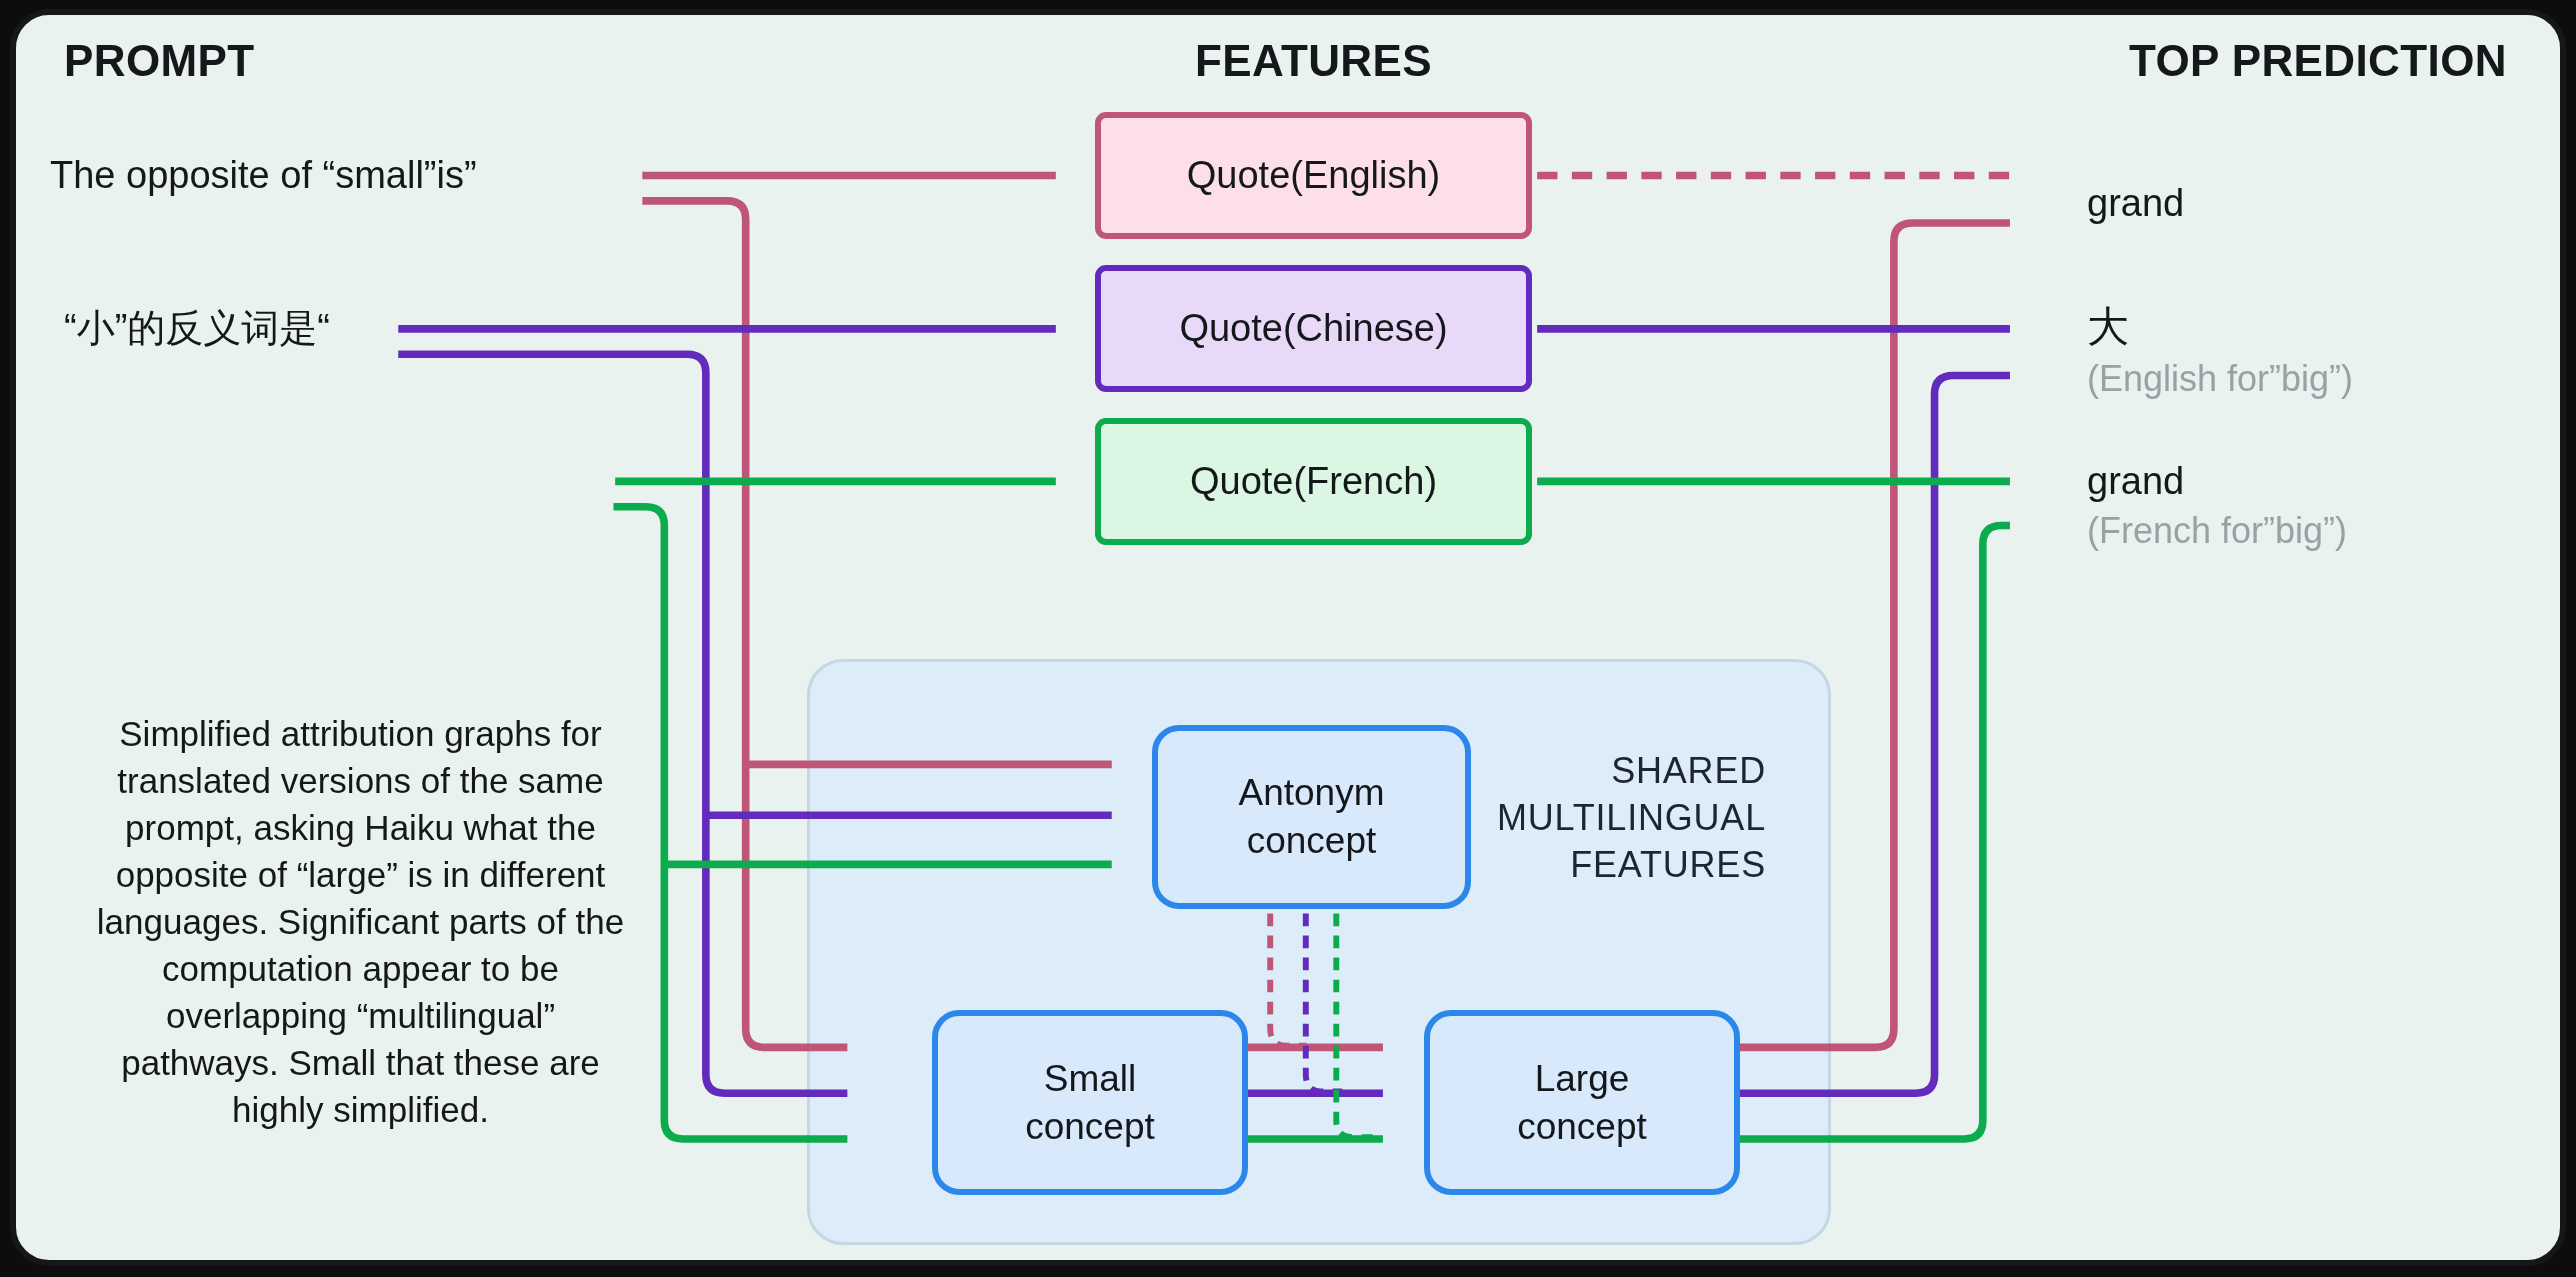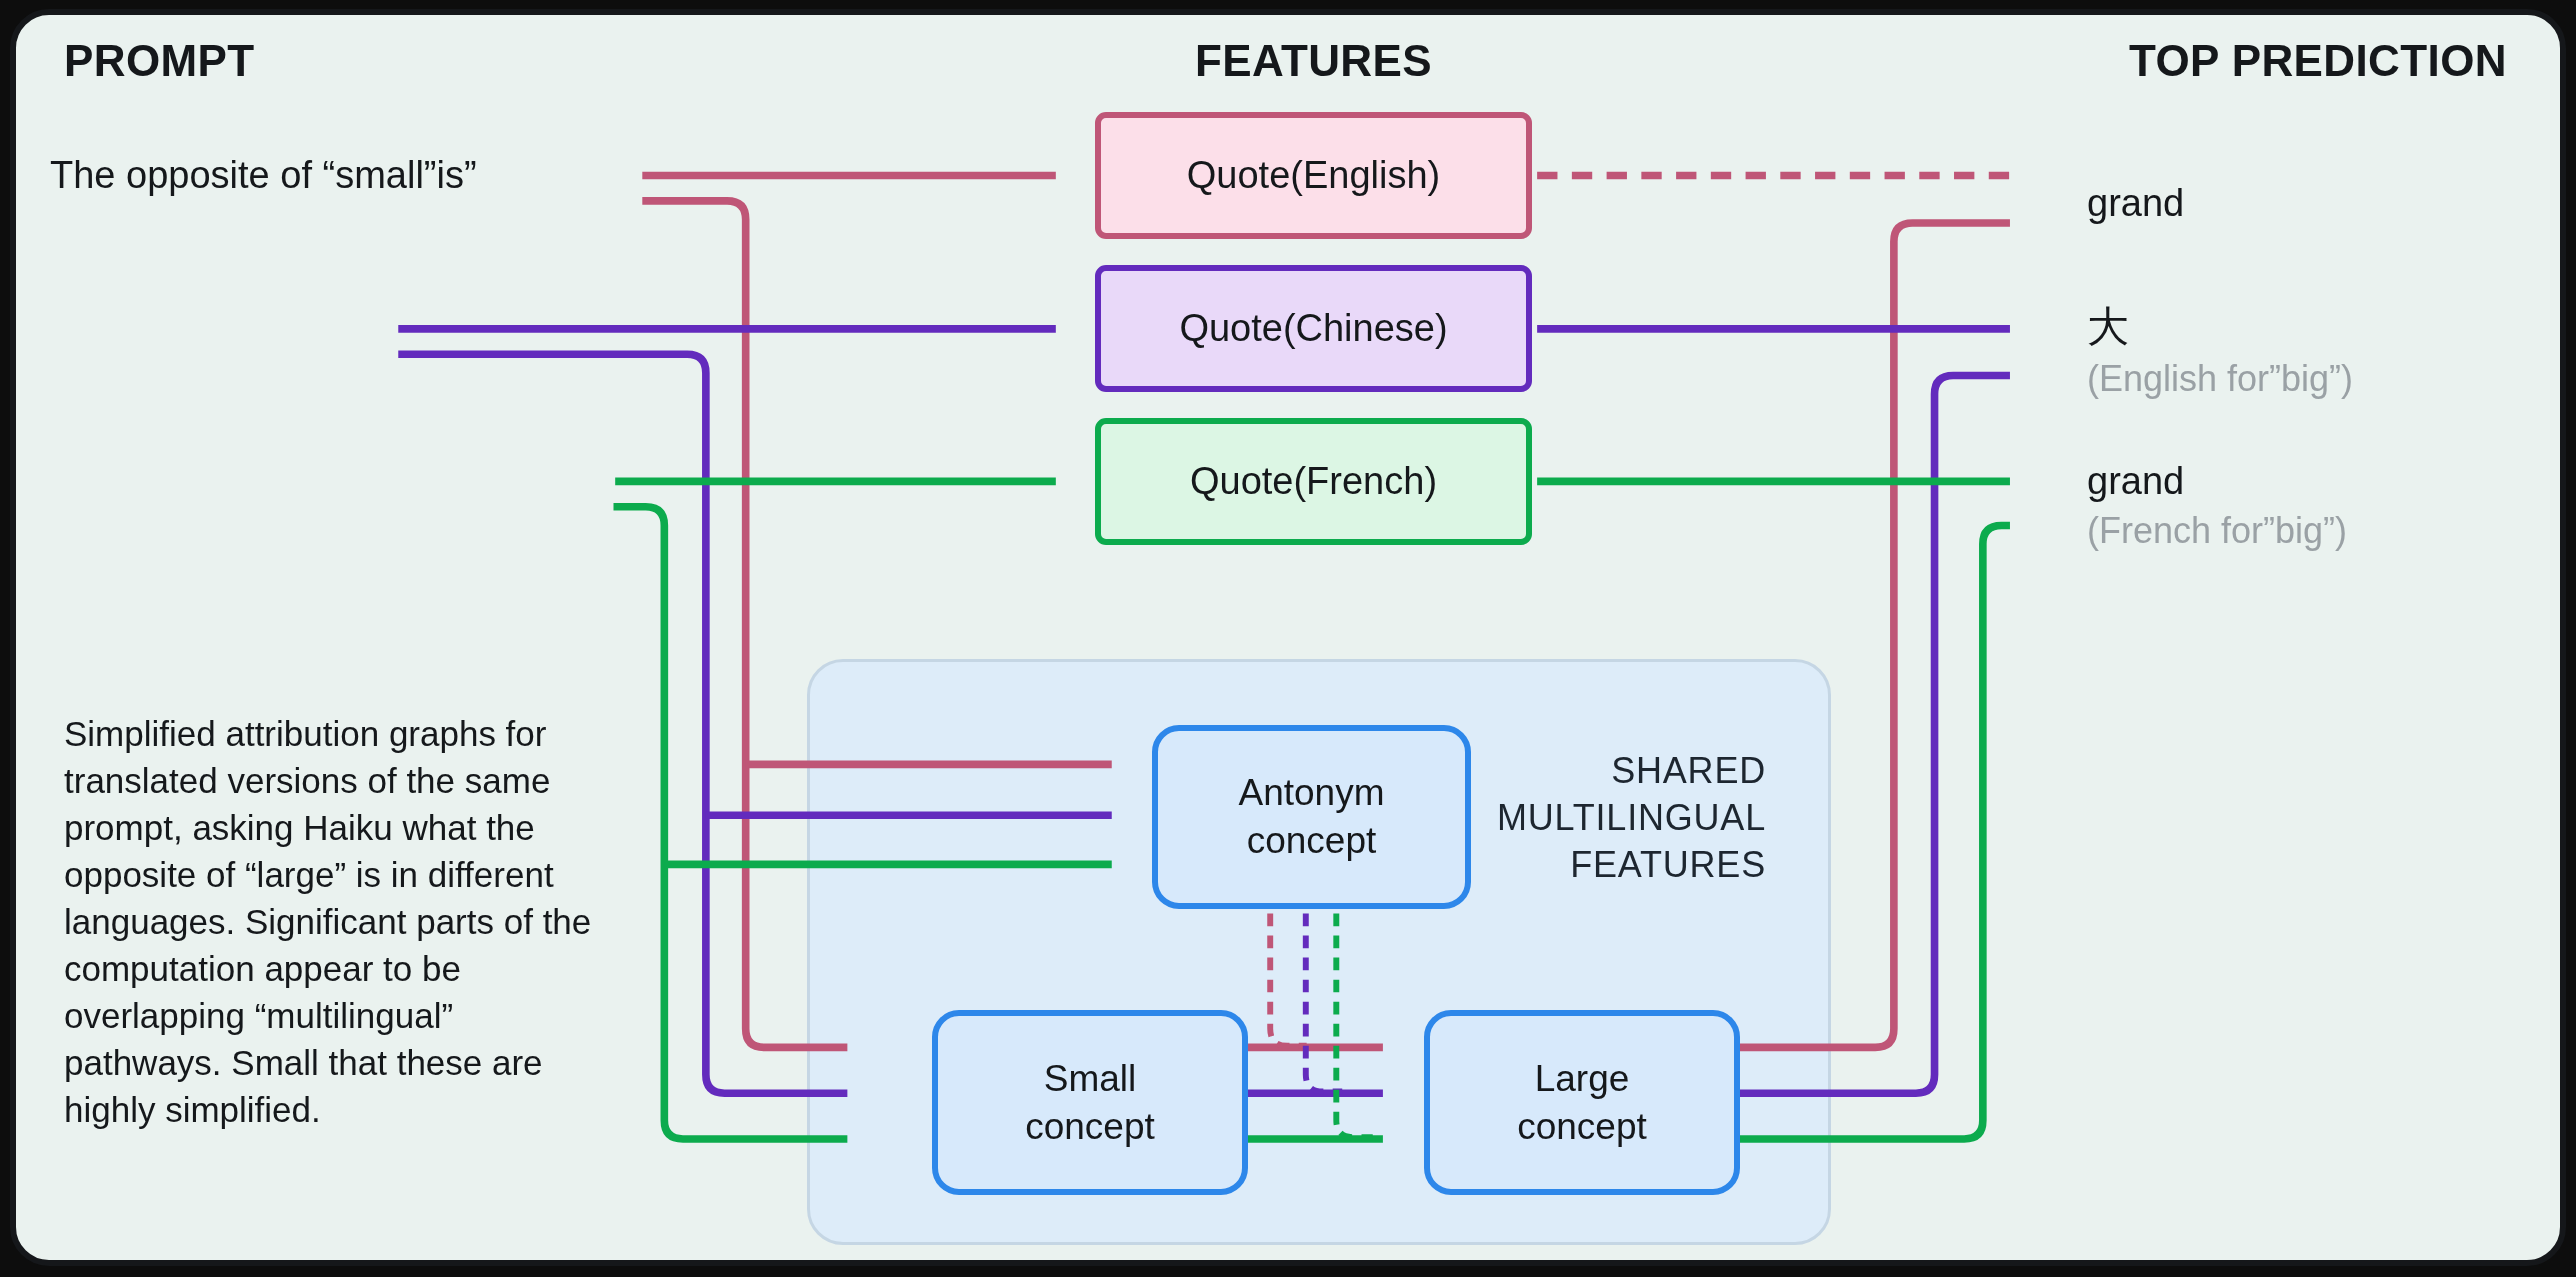--- a/index.html
+++ b/index.html
@@ -53,21 +53,21 @@
     border:6.8px solid var(--blue-border,#2d87ea);border-radius:27px;
     display:flex;align-items:center;justify-content:center;text-align:center;
     font-size:37px;line-height:48px;color:var(--text,#15181b);box-sizing:border-box;
     padding:0 51px;
   }
   .cbox.antonym{left:1152px;top:725px;width:319px;height:184px;}
   .cbox.small{left:932px;top:1010px;width:316px;height:185px;}
   .cbox.large{left:1424px;top:1010px;width:316px;height:185px;}
   .note{
     position:absolute;left:64px;top:710px;width:593px;
-    font-size:35px;line-height:47px;color:var(--text,#15181b);
+    font-size:35px;line-height:47px;color:var(--text,#15181b);text-align:center;
   }
   svg.wires{position:absolute;inset:0;pointer-events:none;}
   svg.wires path{fill:none;}
 </style>
 </head>
 <body>
 
 <div id="stage">
   <div class="card"></div>
 
@@ -117,20 +117,21 @@
     <path d="M 1418 1236 H 1632" stroke="var(--rose)" stroke-width="9" marker-end="url(#m-rose)"></path>
     <path d="M 1418 1290 H 1632" stroke="var(--purple)" stroke-width="9" marker-end="url(#m-purple)"></path>
     <path d="M 1418 1344 H 1632" stroke="var(--green)" stroke-width="9" marker-end="url(#m-green)"></path>
 
     <path d="M 1499 1078 V 1214 Q 1499 1234 1519 1234 H 1542" stroke="var(--rose)" stroke-width="7" stroke-dasharray="15 11"></path>
     <path d="M 1541 1078 V 1268 Q 1541 1288 1561 1288 H 1584" stroke="var(--purple)" stroke-width="7" stroke-dasharray="15 11"></path>
     <path d="M 1577 1078 V 1322 Q 1577 1342 1597 1342 H 1620" stroke="var(--green)" stroke-width="7" stroke-dasharray="15 11"></path>
   </svg>
 
   <div class="prompt-text" style="left:50px;top:140px;">The opposite of “small”is”</div>
+  <div class="prompt-text" style="left:64px;top:293px;">“小”的反义词是“</div>
 
   <div class="qbox en">
       <span>Quote(English)</span>
     </div>
   <div class="qbox zh">
       <span>Quote(Chinese)</span>
     </div>
   <div class="qbox fr">
       <span>Quote(French)</span>
     </div>

